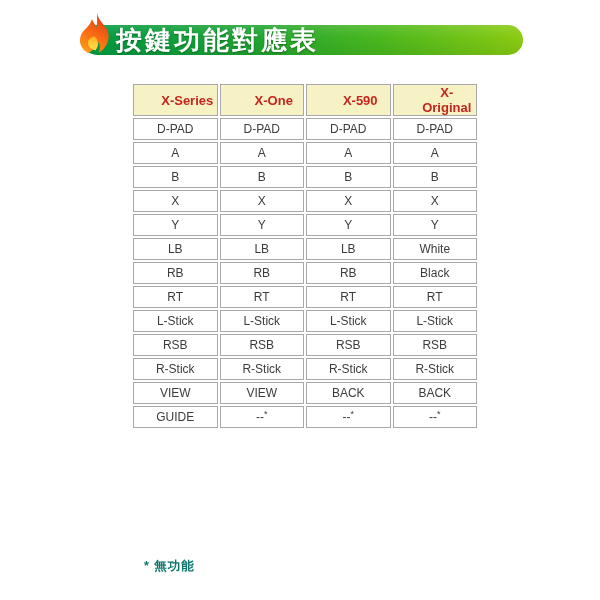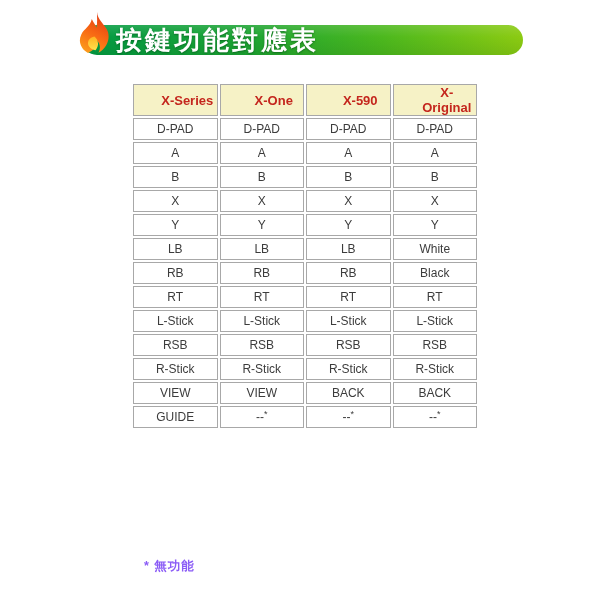--- a/index.html
+++ b/index.html
@@ -73,21 +73,21 @@
     vertical-align: 4px;
     line-height: 0;
   }
 
   
   .footnote {
     position: absolute;
     left: 144px; top: 558px;
     font-size: 12.5px;
     font-weight: bold;
-    color: #8b5cf6;
+    color: #0f766e;
     letter-spacing: 1px;
   }
 </style>
 </head>
 <body>
 
 <div class="page">
 
   <div class="banner">
     <svg class="flame" viewBox="0 0 35 43" aria-hidden="true">

